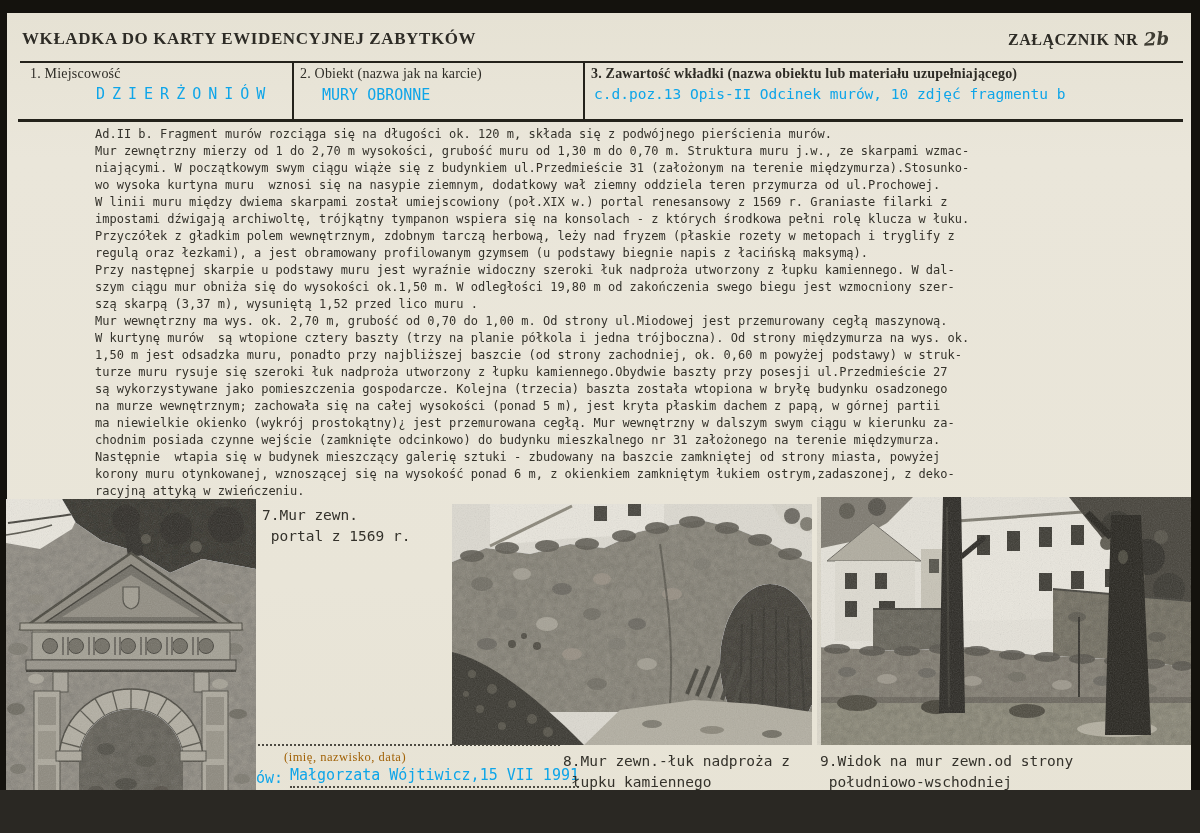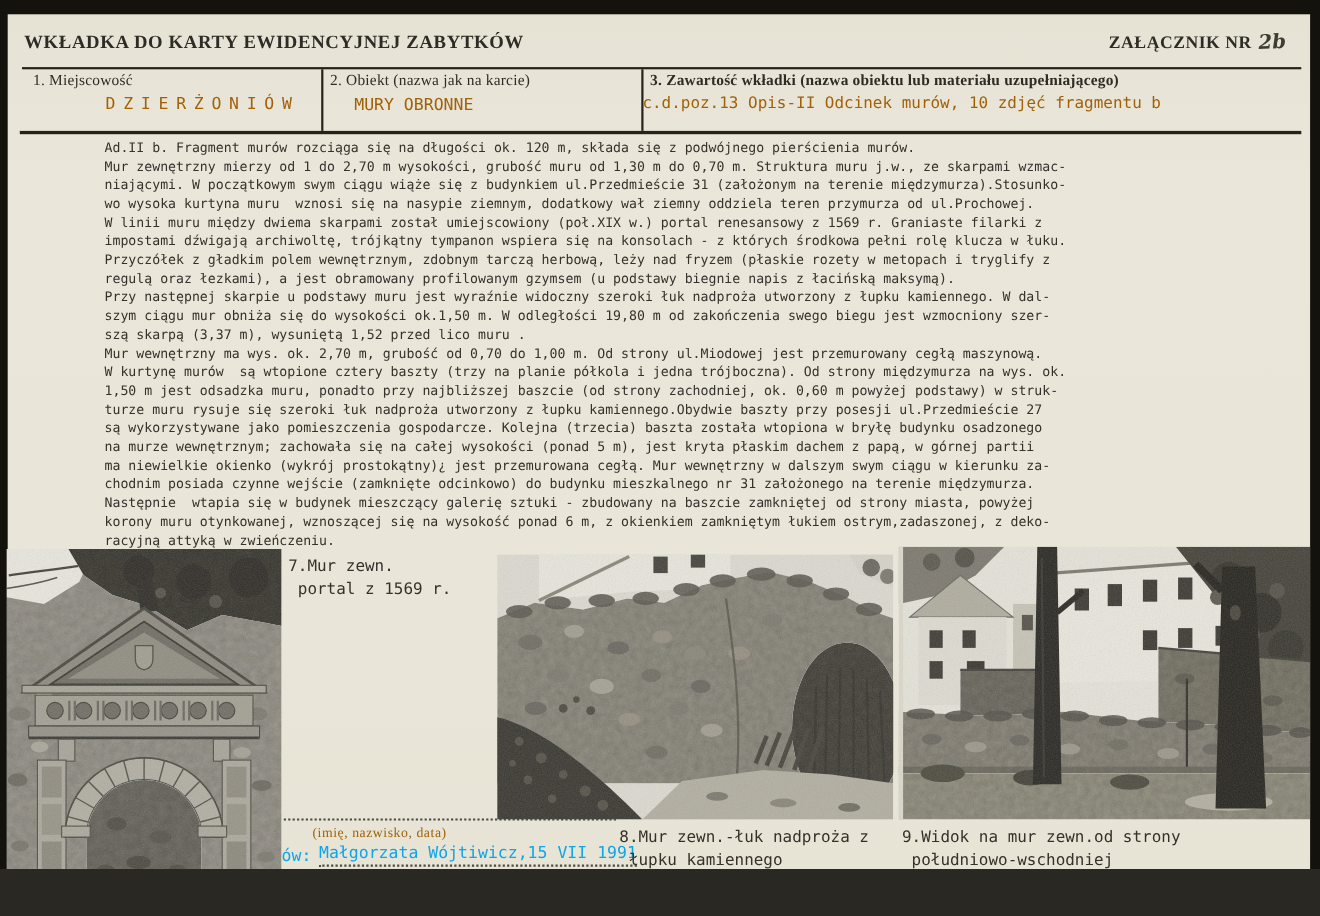--- a/index.html
+++ b/index.html
@@ -2,21 +2,21 @@
 <html><head>
 <meta charset="utf-8">
 <style>
   html,body{margin:0;padding:0;background:#2a2823;}
   .frame{position:relative;width:1200px;height:790px;background:#14120d;overflow:hidden;
          font-family:"DejaVu Sans Mono",monospace;}
   .paper{position:absolute;left:7px;top:13px;width:1184px;height:813px;
          background:linear-gradient(180deg,#e6e2d4 0%,#eae6da 18%,#e9e5d8 70%,#e7e3d5 100%);}
   .abs{position:absolute;}
   .serif{font-family:"Liberation Serif","DejaVu Serif",serif;color:#2e2c26;}
-  .mono{font-family:"DejaVu Sans Mono","Liberation Mono",monospace;color:#a16207;}
+  .mono{font-family:"DejaVu Sans Mono","Liberation Mono",monospace;color:#0ea5e9;}
   .title{font-size:17px;font-weight:bold;letter-spacing:0.6px;}
   .att{font-size:16px;font-weight:bold;letter-spacing:0.5px;}
   .hand{font-family:"DejaVu Serif",serif;font-style:italic;font-weight:bold;font-size:18px;
         color:#3f3d33;display:inline-block;transform:rotate(-3deg);margin-left:6px;}
   .rule{background:#24221b;}
   .label{font-size:14px;letter-spacing:0.2px;}
   .value{font-size:15px;}
   .spaced{letter-spacing:7px;}
   .bodytext{font-size:12px;line-height:17px;white-space:pre;color:#34322b;}
   .cap{font-size:14.5px;line-height:21px;white-space:pre;color:#34322b;}
@@ -42,21 +42,21 @@
   <div class="abs rule" style="left:583px;top:63px;width:2px;height:56px;"></div>
   <div class="abs rule" style="left:18px;top:119px;width:1165px;height:3px;"></div>
 
   <div class="abs serif label" style="left:30px;top:66px;">1.  Miejscowość</div>
   <div class="abs mono value spaced" style="left:96px;top:85px;">DZIERŻONIÓW</div>
 
   <div class="abs serif label" style="left:300px;top:66px;">2.  Obiekt (nazwa jak na karcie)</div>
   <div class="abs mono value" style="left:322px;top:86px;">MURY  OBRONNE</div>
 
   <div class="abs serif label" style="left:591px;top:66px;font-weight:bold;">3.  Zawartość wkładki (nazwa obiektu lub materiału uzupełniającego)</div>
-  <div class="abs mono value" style="left:584px;top:86px;font-size:14.5px;">c.d.poz.13 Opis-II Odcinek murów, 10 zdjęć fragmentu b</div>
+  <div class="abs mono value" style="left:584px;top:86px;font-size:14.5px;padding-left:10px;">c.d.poz.13 Opis-II Odcinek murów, 10 zdjęć fragmentu b</div>
 
   <div class="abs mono bodytext" style="left:95px;top:126px;width:1092px;">Ad.II b. Fragment murów rozciąga się na długości ok. 120 m, składa się z podwójnego pierścienia murów.
 Mur zewnętrzny mierzy od 1 do 2,70 m wysokości, grubość muru od 1,30 m do 0,70 m. Struktura muru j.w., ze skarpami wzmac-
 niającymi. W początkowym swym ciągu wiąże się z budynkiem ul.Przedmieście 31 (założonym na terenie międzymurza).Stosunko-
 wo wysoka kurtyna muru  wznosi się na nasypie ziemnym, dodatkowy wał ziemny oddziela teren przymurza od ul.Prochowej.
 W linii muru między dwiema skarpami został umiejscowiony (poł.XIX w.) portal renesansowy z 1569 r. Graniaste filarki z
 impostami dźwigają archiwoltę, trójkątny tympanon wspiera się na konsolach - z których środkowa pełni rolę klucza w łuku.
 Przyczółek z gładkim polem wewnętrznym, zdobnym tarczą herbową, leży nad fryzem (płaskie rozety w metopach i tryglify z
 regulą oraz łezkami), a jest obramowany profilowanym gzymsem (u podstawy biegnie napis z łacińską maksymą).
 Przy następnej skarpie u podstawy muru jest wyraźnie widoczny szeroki łuk nadproża utworzony z łupku kamiennego. W dal-

